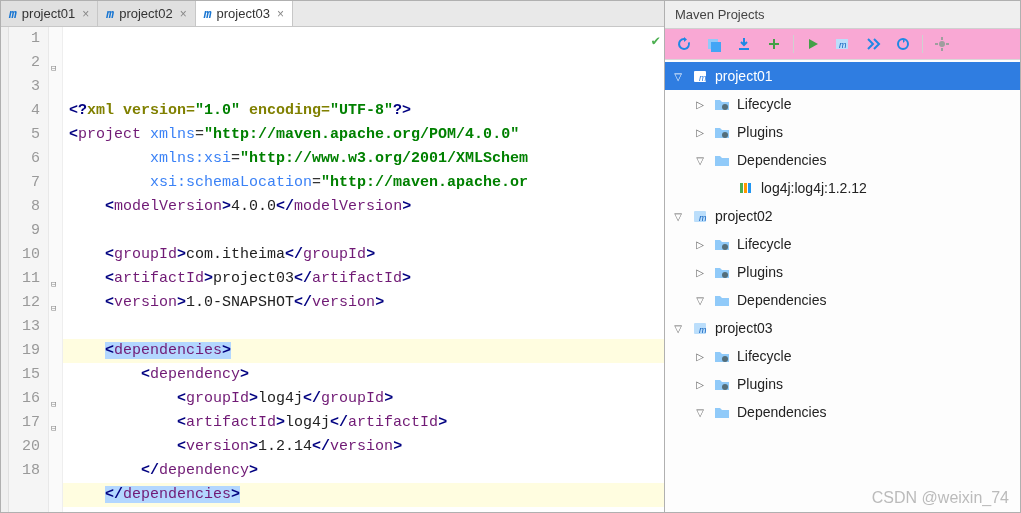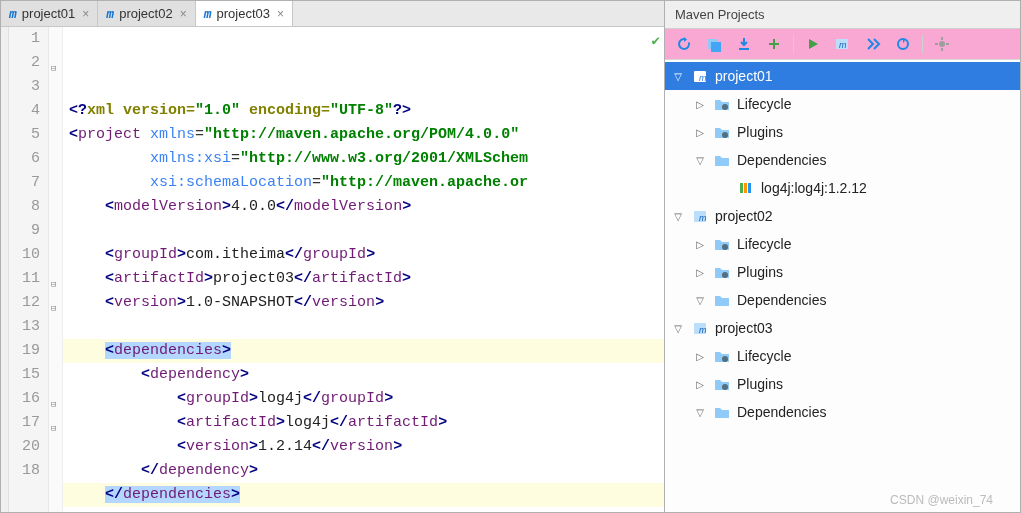--- a/index.html
+++ b/index.html
@@ -128,21 +128,21 @@
   .tree-row .tw { width: 14px; text-align: center; color: #666; font-size: 10px; }
   .tree-row .ico { width: 18px; display: flex; align-items: center; justify-content: center; }
   .tree-row .lbl { color: #222; }
   .tree-row.selected { background: #2f7de1; color: #fff; }
   .tree-row.selected .lbl, .tree-row.selected .tw { color: #fff; }
   .ind1 { padding-left: 28px; }
   .ind2 { padding-left: 52px; }
   
   svg { display: block; }
   .watermark {
-    position: absolute; right: 28px; bottom: 6px; color: #bbb; font-size: 12px; pointer-events: none;
+    position: absolute; right: 12px; bottom: 6px; color: #bbb; font-size: 16px; pointer-events: none;
   }
 </style>
 </head>
 <body>
 
 <div class="editor-pane">
   <div class="tabs" id="tabs">
       <div class="tab">
         <span class="m-ico">m</span>
         <span>project01</span>

